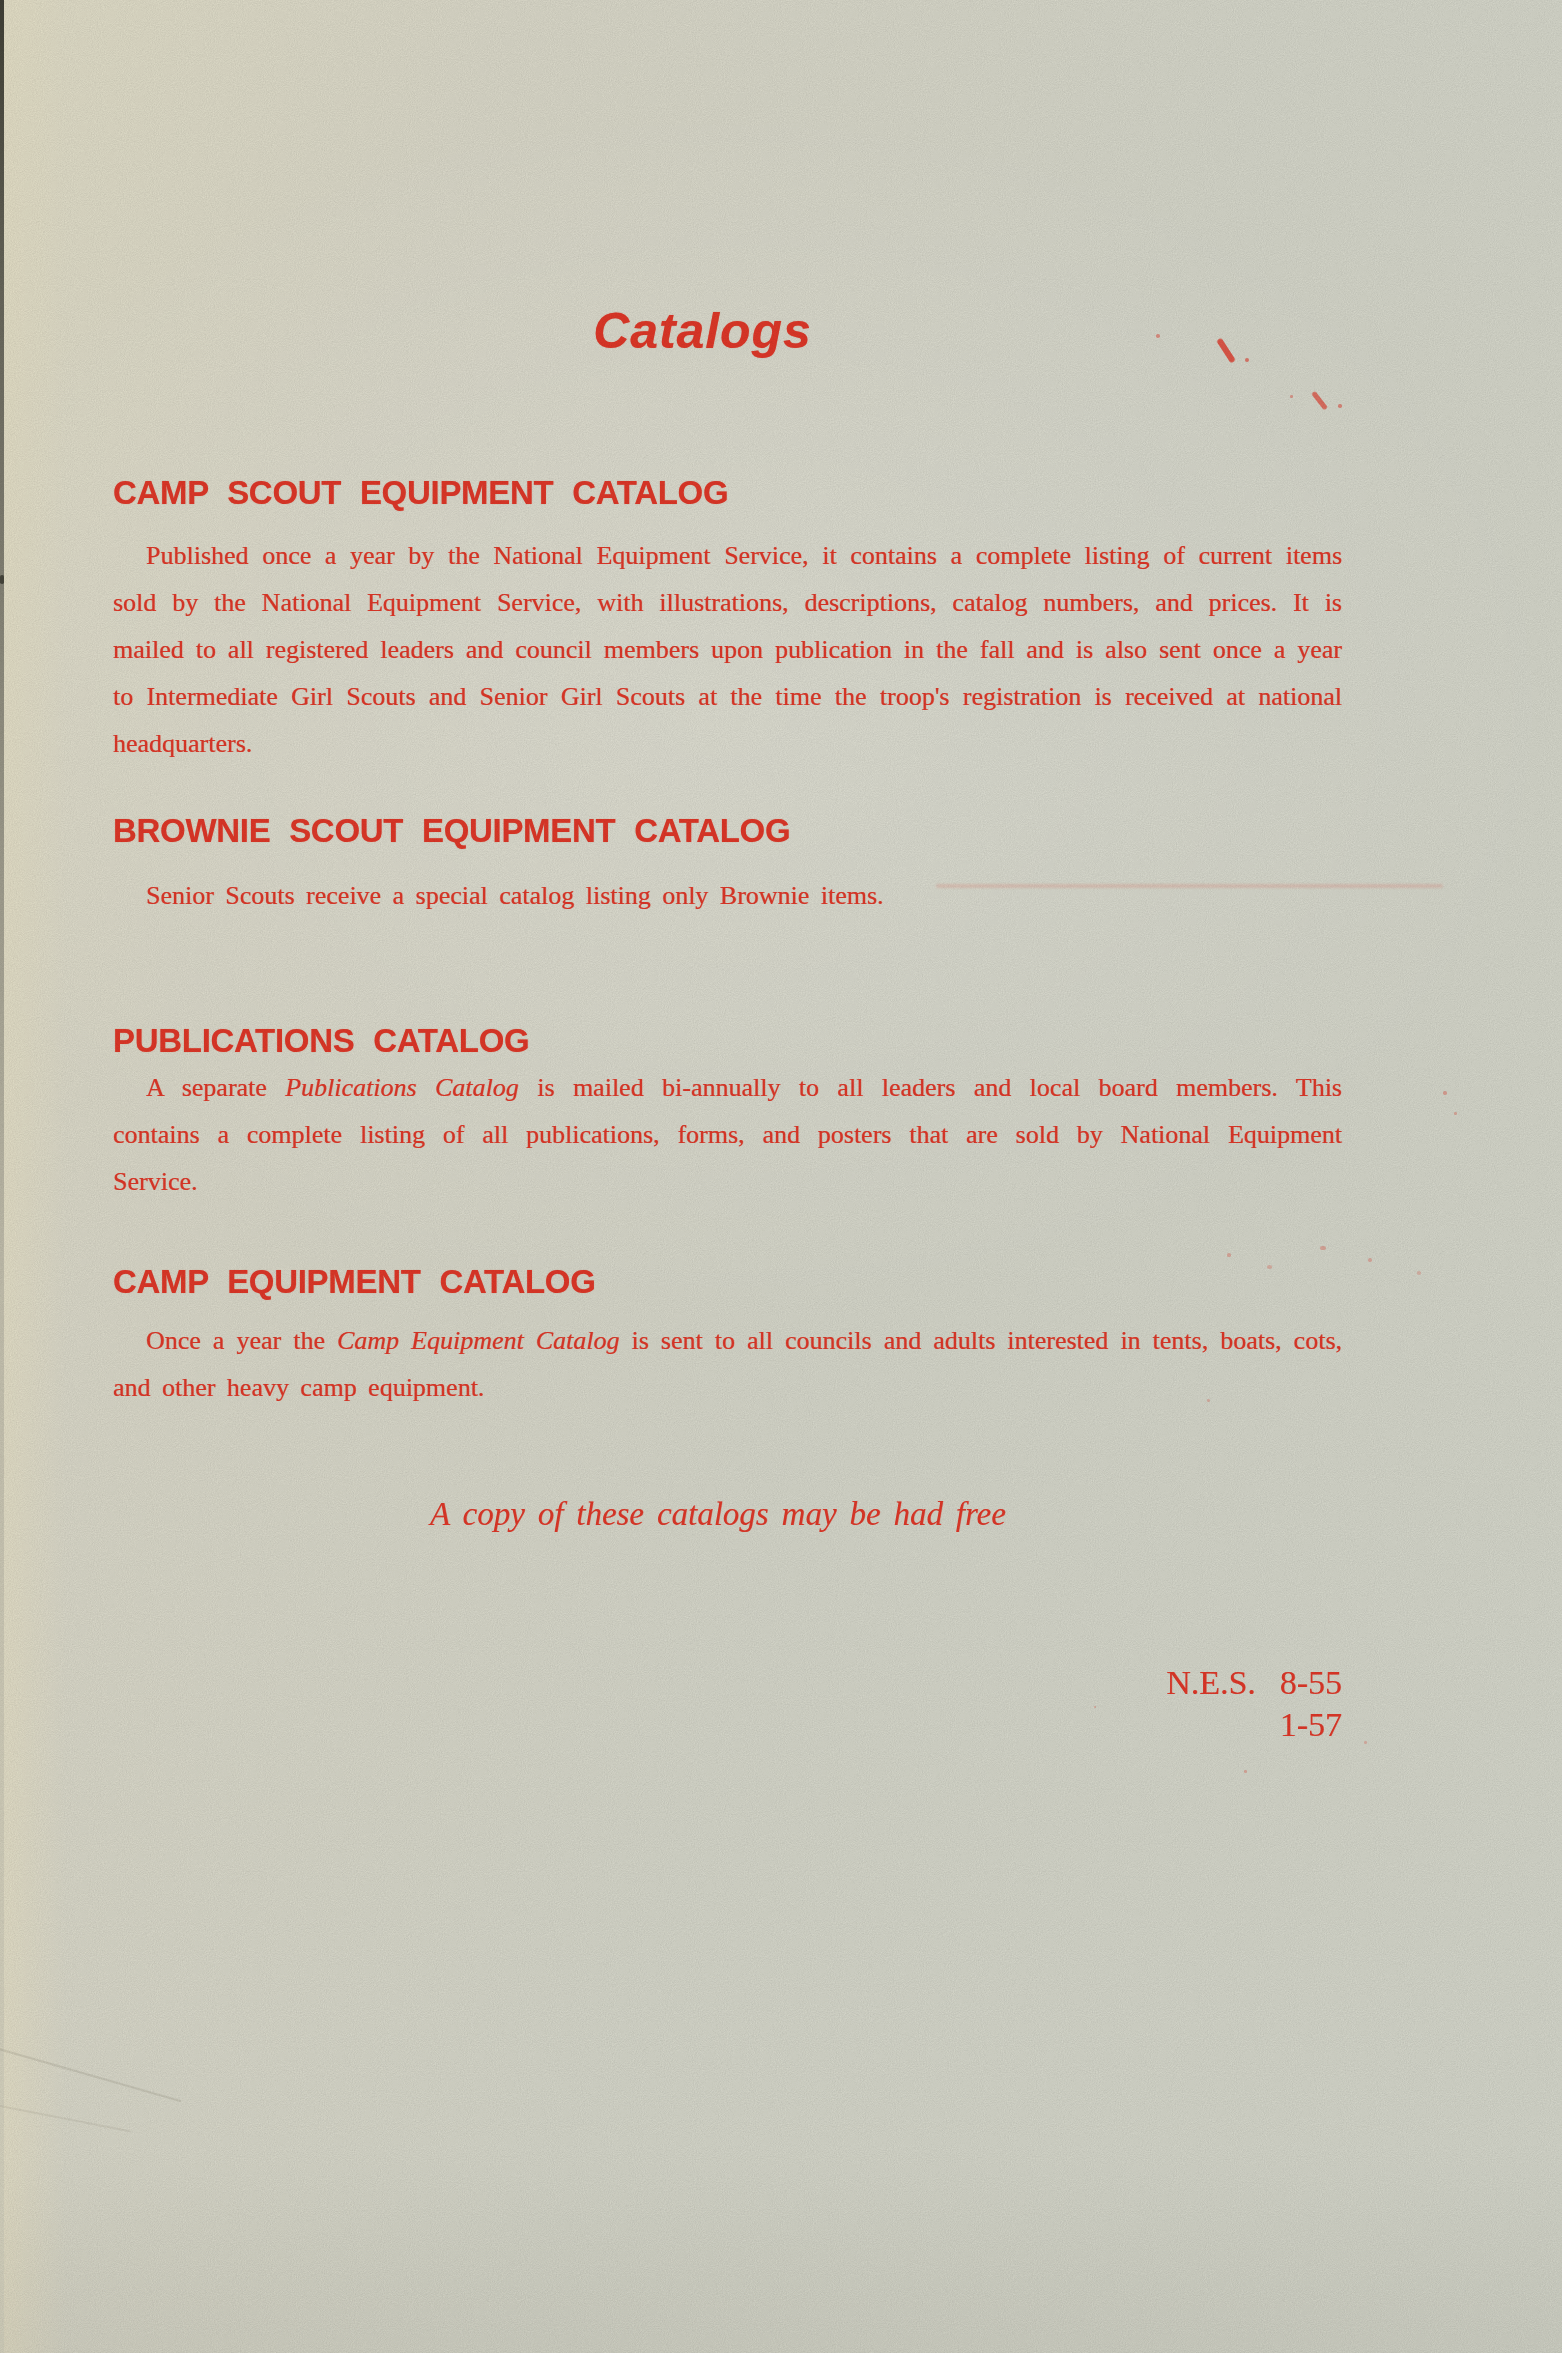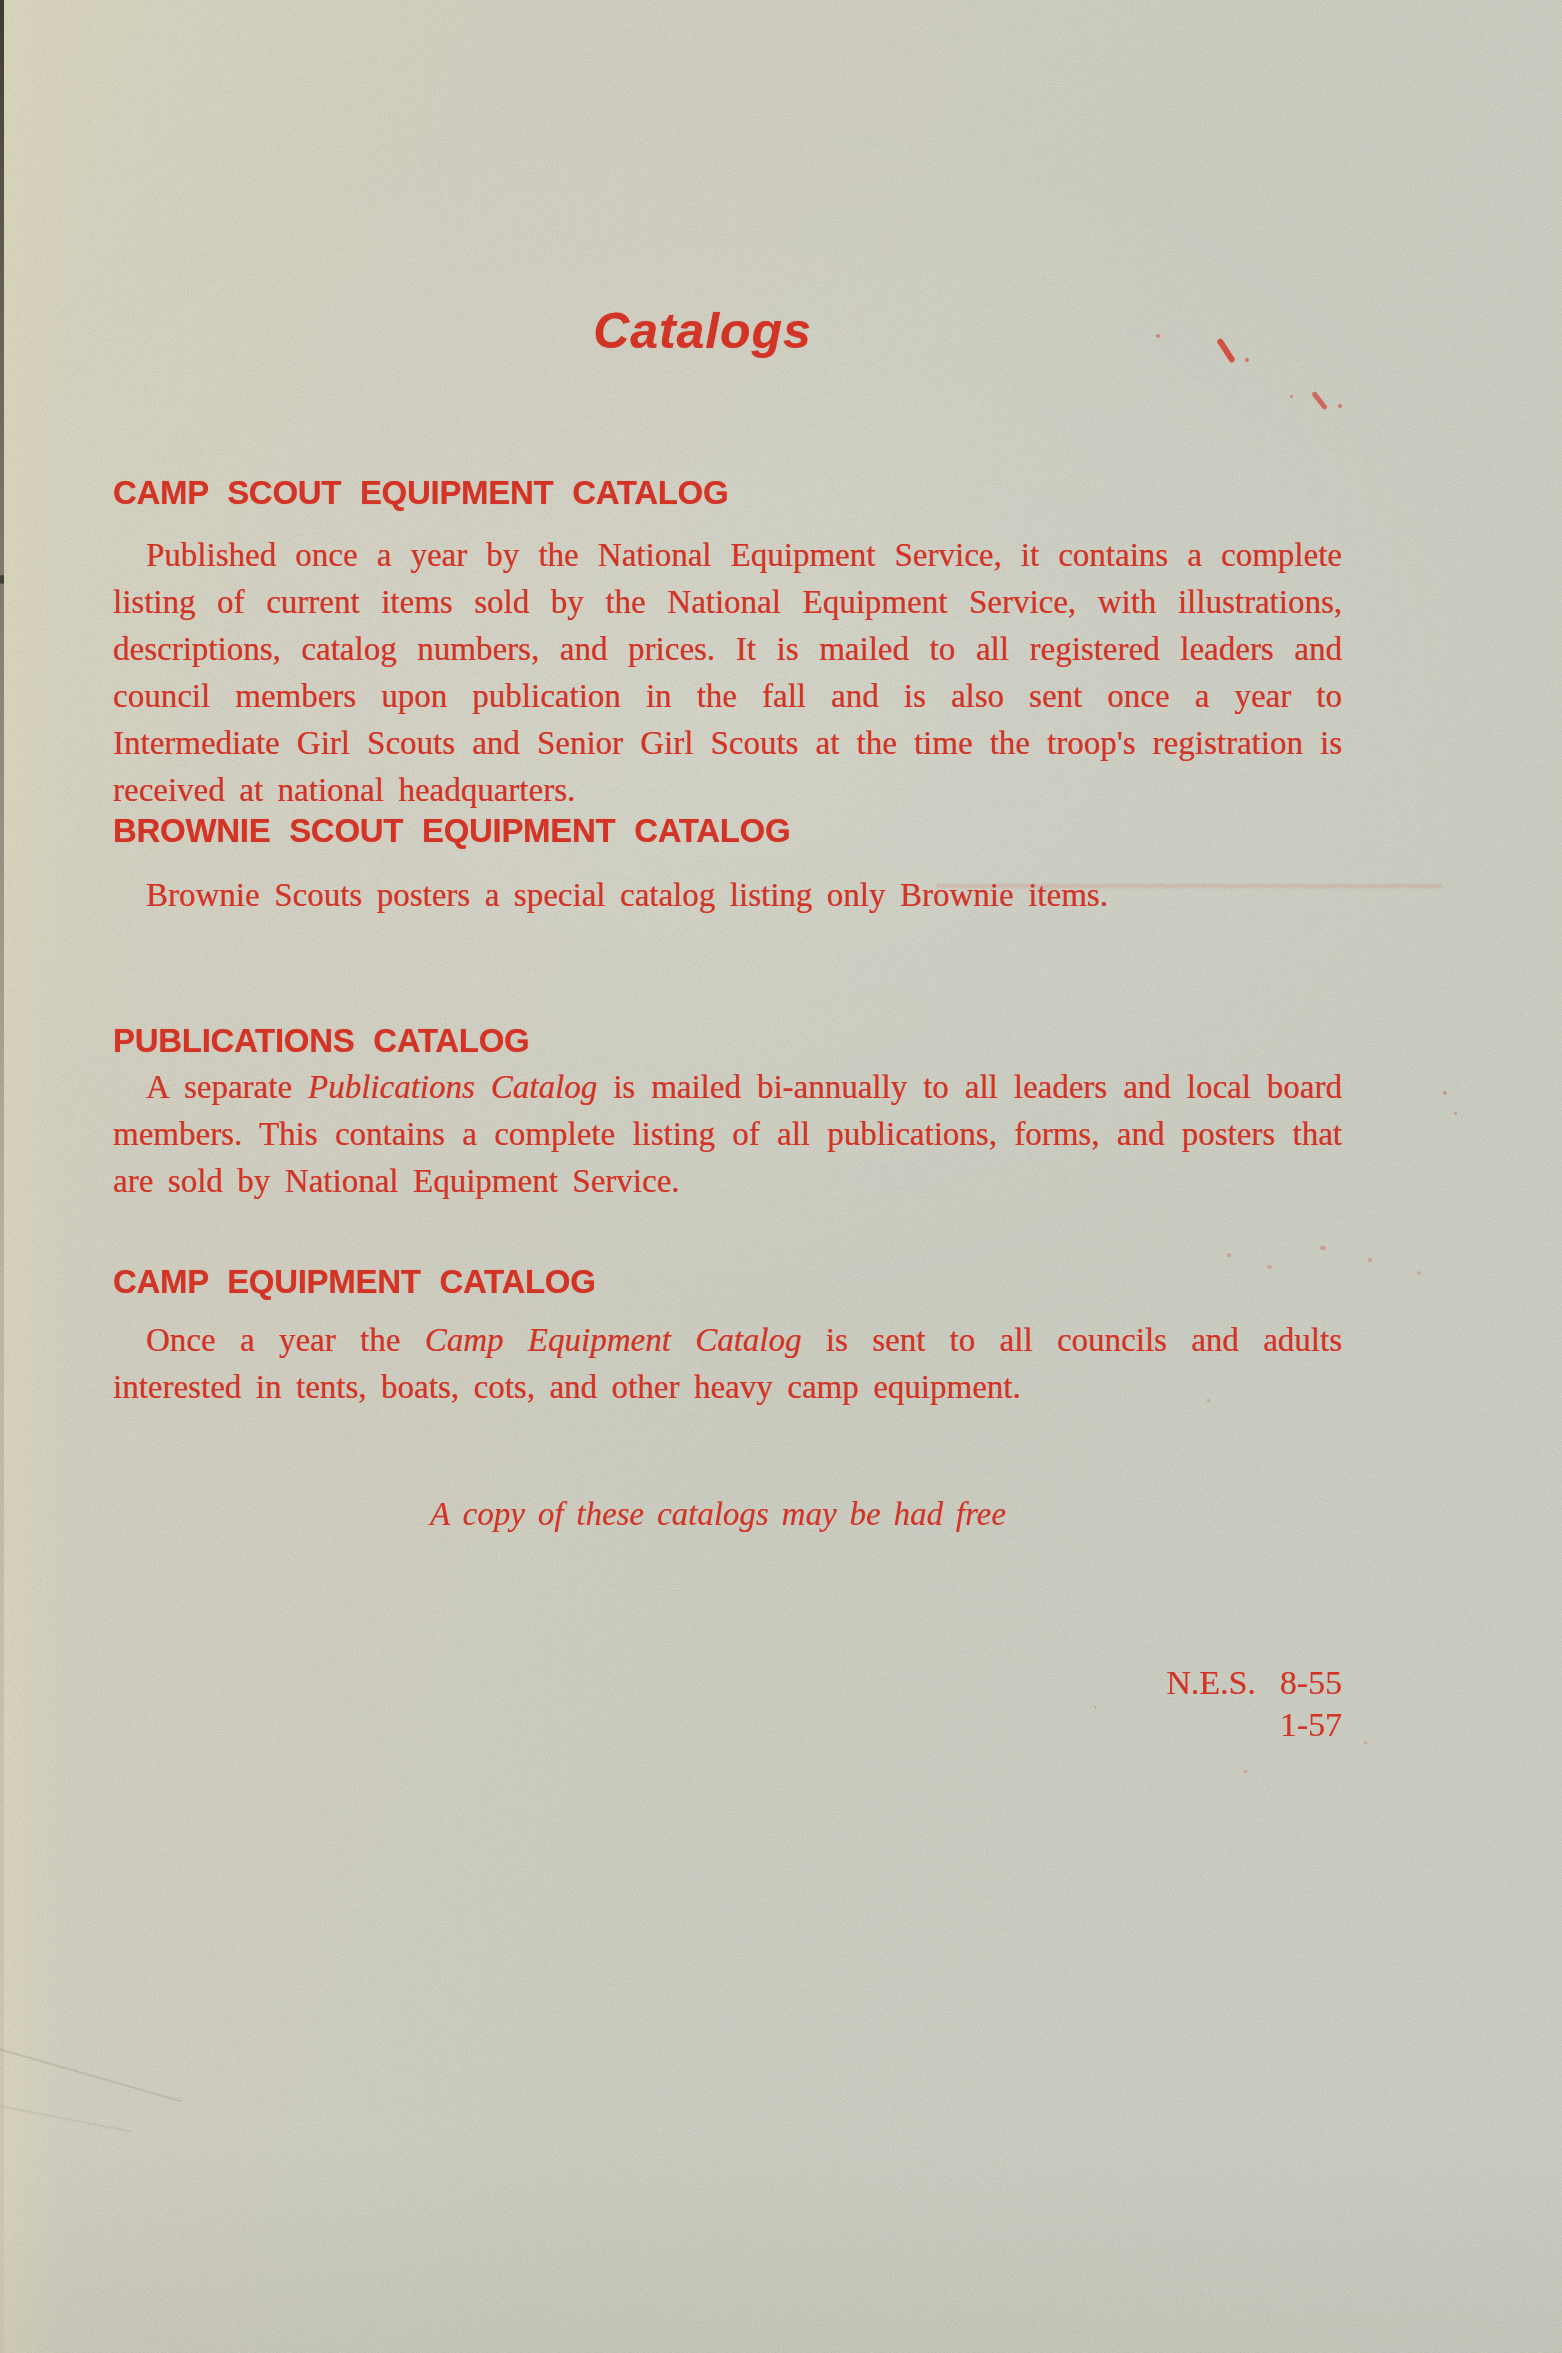--- a/index.html
+++ b/index.html
@@ -40,21 +40,21 @@
   section.sec{position:absolute;left:113px;width:1232px;margin:0;}
   section.sec h2{
     margin:0;
     font-family:"Liberation Sans", sans-serif;
     font-weight:700;font-size:33px;line-height:41px;
     letter-spacing:-0.3px;word-spacing:0.30em;
     text-shadow:0 0 0.9px rgba(233,58,42,.5);
   }
   section.sec p{
     position:absolute;left:0;margin:0;width:1229px;
-    font-size:33px;line-height:47px;
+    font-size:26px;line-height:47px;
     text-align:justify;word-spacing:0.19em;
     text-indent:33px;
     text-shadow:0.5px 0 0.5px rgba(233,58,42,.40), -0.5px 0 0.5px rgba(233,58,42,.30);
   }
   section.sec p em{font-style:italic;}
   .note{
     position:absolute;left:101px;top:1489px;width:1234px;
     text-align:center;font-style:italic;
     font-size:33px;line-height:50px;word-spacing:0.14em;
     text-shadow:0.5px 0 0.5px rgba(233,58,42,.40);
@@ -82,21 +82,21 @@
 
   <h1 class="title ink">Catalogs</h1>
 
   <section class="sec" style="top:472px">
     <h2 class="ink">CAMP SCOUT EQUIPMENT CATALOG</h2>
     <p class="ink" style="top:60px">Published once a year by the National Equipment Service, it contains a complete listing of current items sold by the National Equipment Service, with illustrations, descriptions, catalog numbers, and prices. It is mailed to all registered leaders and council members upon publication in the fall and is also sent once a year to Intermediate Girl Scouts and Senior Girl Scouts at the time the troop's registration is received at national headquarters.</p>
   </section>
 
   <section class="sec" style="top:810px">
     <h2 class="ink">BROWNIE SCOUT EQUIPMENT CATALOG</h2>
-    <p class="ink" style="top:62px">Brownie Scouts posters a special catalog listing only Brownie items.</p>
+    <p class="ink" style="top:62px">Senior Scouts receive a special catalog listing only Brownie items.</p>
   </section>
 
   <section class="sec" style="top:1020px">
     <h2 class="ink">PUBLICATIONS CATALOG</h2>
     <p class="ink" style="top:44px"><span>A separate </span><em>Publications Catalog</em><span> is mailed bi-annually to all leaders and local board members. This contains a complete listing of all publications, forms, and posters that are sold by National Equipment Service.</span></p>
   </section>
 
   <section class="sec" style="top:1261px">
     <h2 class="ink">CAMP EQUIPMENT CATALOG</h2>
     <p class="ink" style="top:56px"><span>Once a year the </span><em>Camp Equipment Catalog</em><span> is sent to all councils and adults interested in tents, boats, cots, and other heavy camp equipment.</span></p>

